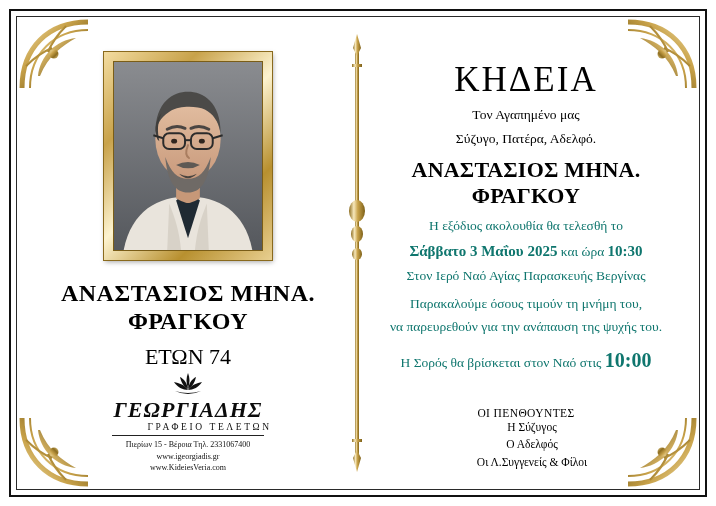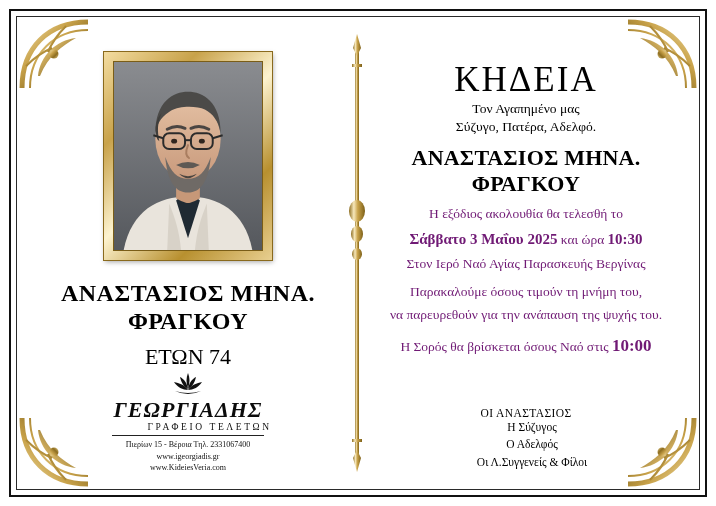--- a/index.html
+++ b/index.html
@@ -167,39 +167,40 @@
     font-size: 35px;
     font-weight: normal;
     letter-spacing: 2px;
     color: #000;
   }
   .lead {
     font-size: 13.5px;
     color: #000;
     text-align: center;
     line-height: 1.35;
+    margin-top: 6px;
   }
   .main-name {
     font-size: 22px;
     font-weight: bold;
     color: #000;
     text-align: center;
     margin-top: 9px;
     letter-spacing: .2px;
   }
   .body-line {
     font-size: 13.5px;
-    color: #701a75;
+    color: #0f766e;
     text-align: center;
     line-height: 1.6;
     margin-top: 6px;
   }
   .body-line.tight { margin-top: 2px; }
   .b { font-weight: bold; font-size: 15px; }
-  .b2 { font-weight: bold; font-size: 17px; text-align: center; }
+  .b2 { font-weight: bold; font-size: 20px; text-align: center; }
 
   .mourners {
     position: absolute;
     bottom: 14px;
     left: 0; right: 0;
     text-align: center;
   }
   .mourners-title {
     font-size: 11.5px;
     color: #000;
@@ -372,26 +373,26 @@
       <div class="body-line">Η εξόδιος ακολουθία θα τελεσθή το</div>
       <div class="body-line tight">
         <span class="b">Σάββατο 3 Μαΐου 2025</span>
         <span>και ώρα</span>
         <span class="b">10:30</span>
       </div>
       <div class="body-line tight">Στον Ιερό Ναό Αγίας Παρασκευής Βεργίνας</div>
       <div class="body-line">Παρακαλούμε όσους τιμούν τη μνήμη του,</div>
       <div class="body-line tight">να παρευρεθούν για την ανάπαυση της ψυχής του.</div>
       <div class="body-line">
-        <span>Η Σορός θα βρίσκεται όσους Ναό στις</span>
+        <span>Η Σορός θα βρίσκεται στον Ναό στις</span>
         <span class="b2">10:00</span>
       </div>
 
       <div class="mourners">
-        <div class="mourners-title">ΟΙ ΑΝΑΣΤΑΣΙΟΣ</div>
+        <div class="mourners-title">ΟΙ ΠΕΝΘΟΥΝΤΕΣ</div>
         <div class="mourners-line">Η Σύζυγος</div>
         <div class="mourners-line">Ο Αδελφός</div>
         <div class="mourners-line">Οι Λ.Συγγενείς &amp; Φίλοι</div>
       </div>
     </div>
 
   </div>
 </div>
 
 </body></html>

